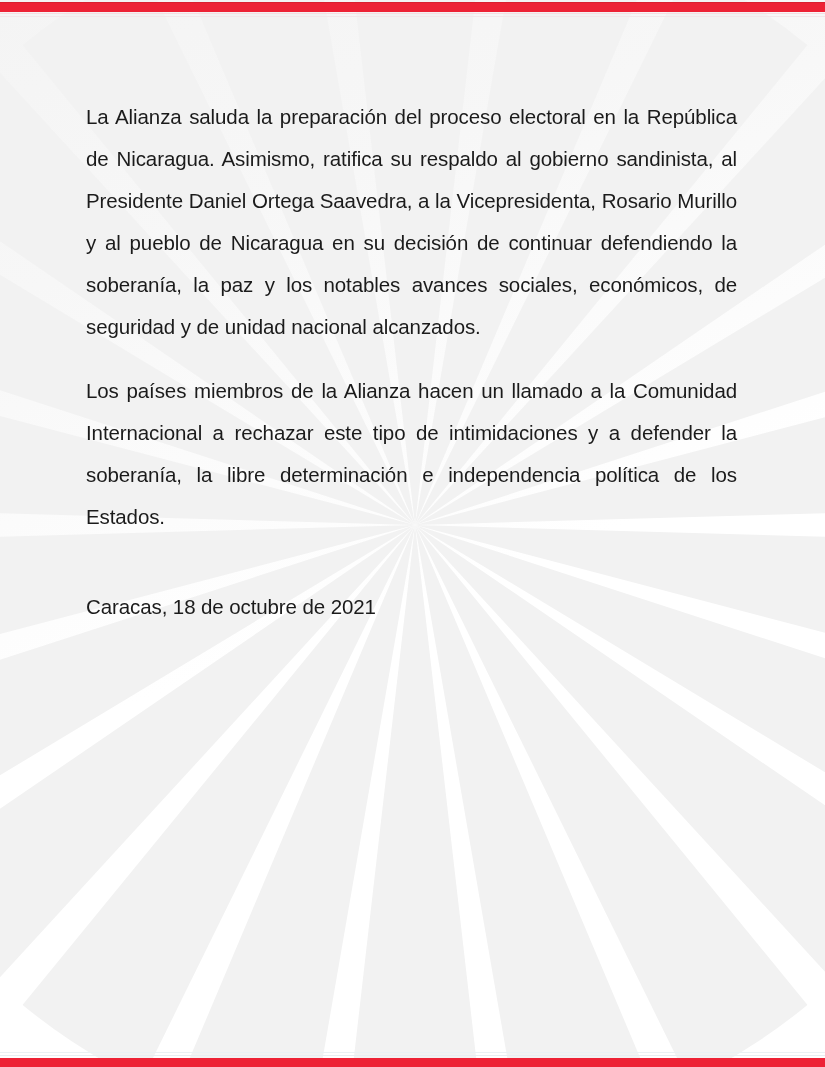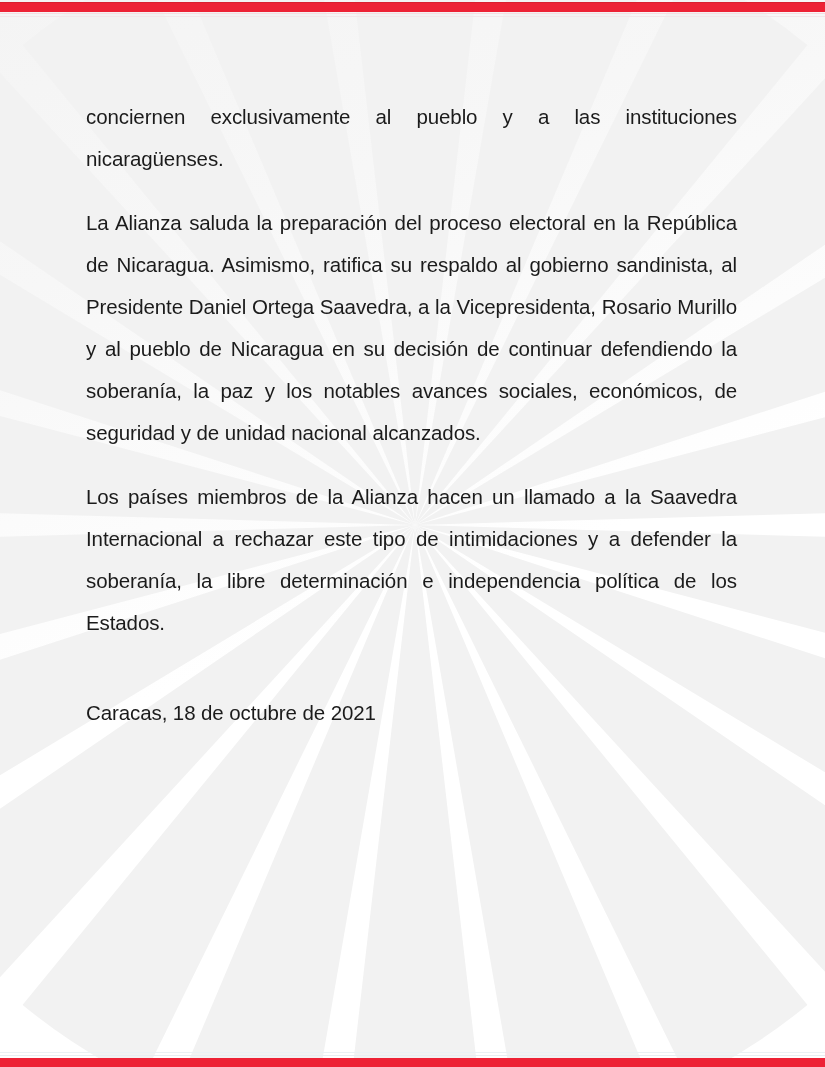--- a/index.html
+++ b/index.html
@@ -160,20 +160,19 @@
   </div>
 
   <div class="rule rule-top"></div>
   <div class="rule rule-top-hair"></div>
   <div class="rule rule-top-hair2"></div>
   <div class="rule rule-bottom-hair"></div>
   <div class="rule rule-bottom-hair2"></div>
   <div class="rule rule-bottom"></div>
 
   <div class="content">
-    <p class="para">conciernen exclusivamente al pueblo y a las instituciones nicaragüenses.</p>
     <p class="para">La Alianza saluda la preparación del proceso electoral en la República de Nicaragua. Asimismo, ratifica su respaldo al gobierno sandinista, al Presidente Daniel Ortega Saavedra, a la Vicepresidenta, Rosario Murillo y al pueblo de Nicaragua en su decisión de continuar defendiendo la soberanía, la paz y los notables avances sociales, económicos, de seguridad y de unidad nacional alcanzados.</p>
-    <p class="para">Los países miembros de la Alianza hacen un llamado a la Saavedra Internacional a rechazar este tipo de intimidaciones y a defender la soberanía, la libre determinación e independencia política de los Estados.</p>
+    <p class="para">Los países miembros de la Alianza hacen un llamado a la Comunidad Internacional a rechazar este tipo de intimidaciones y a defender la soberanía, la libre determinación e independencia política de los Estados.</p>
 
     <div class="signature">Caracas, 18 de octubre de 2021</div>
   </div>
 
 </div>
 
 </body></html>

